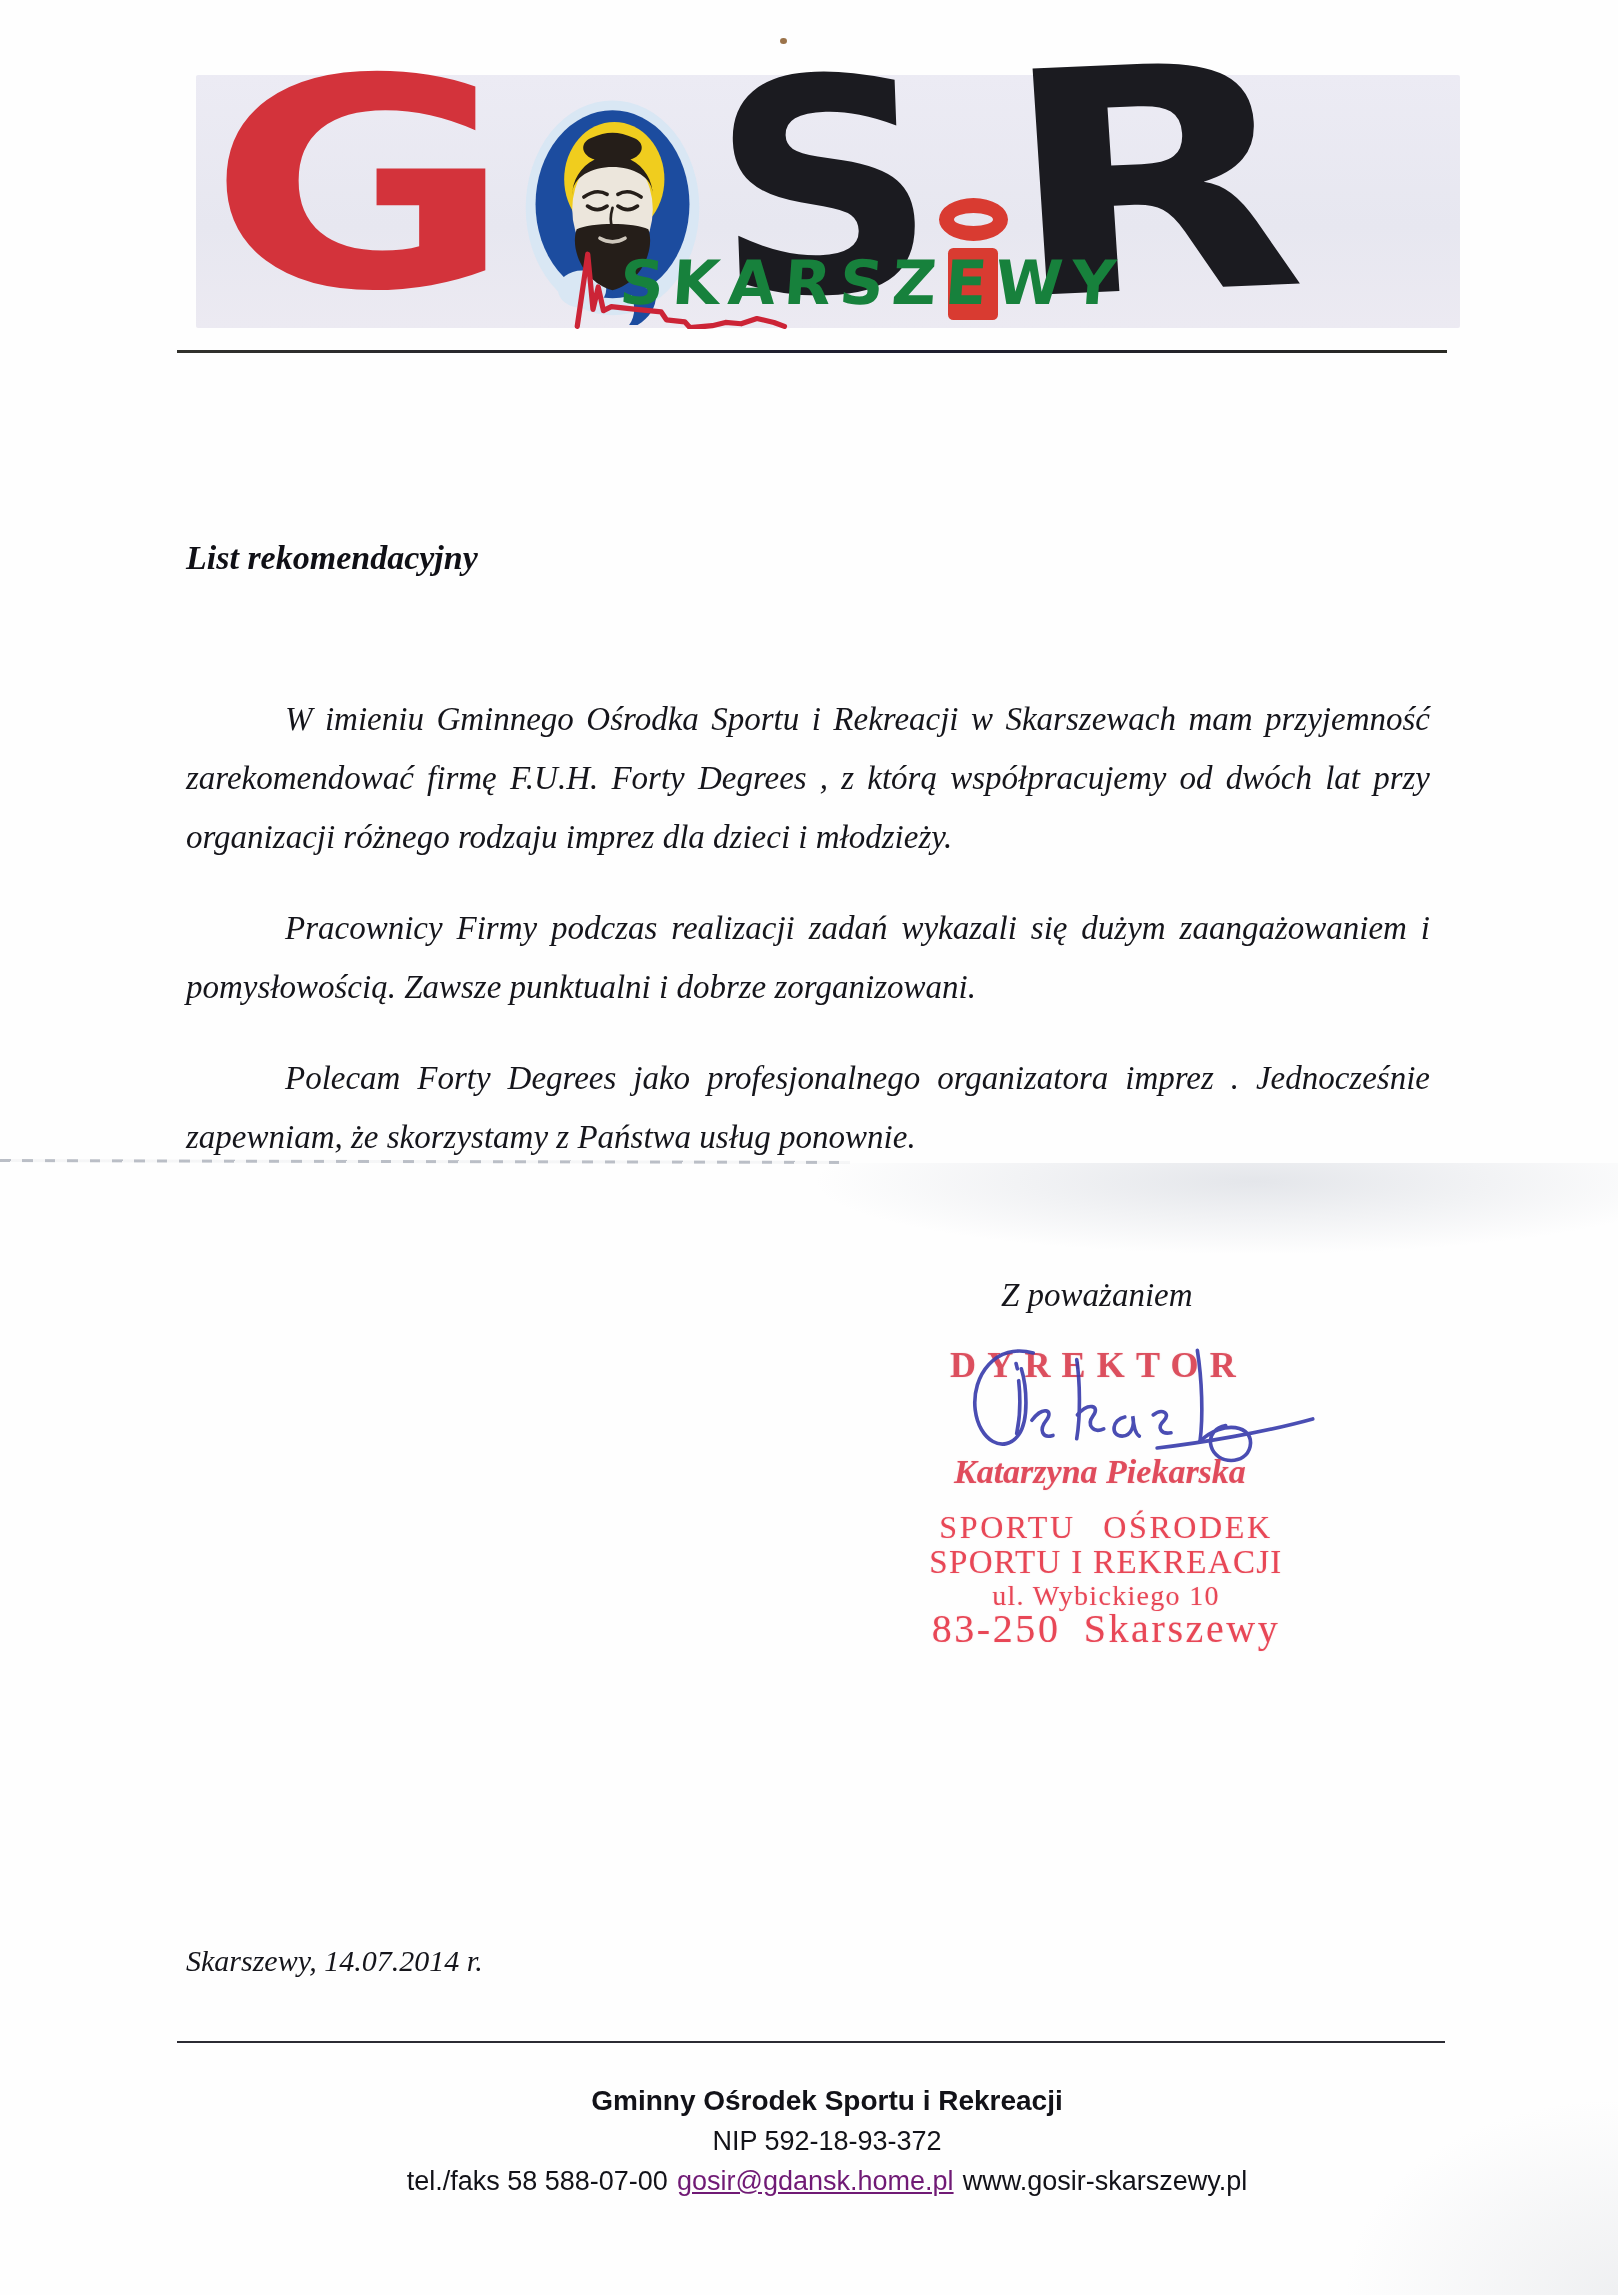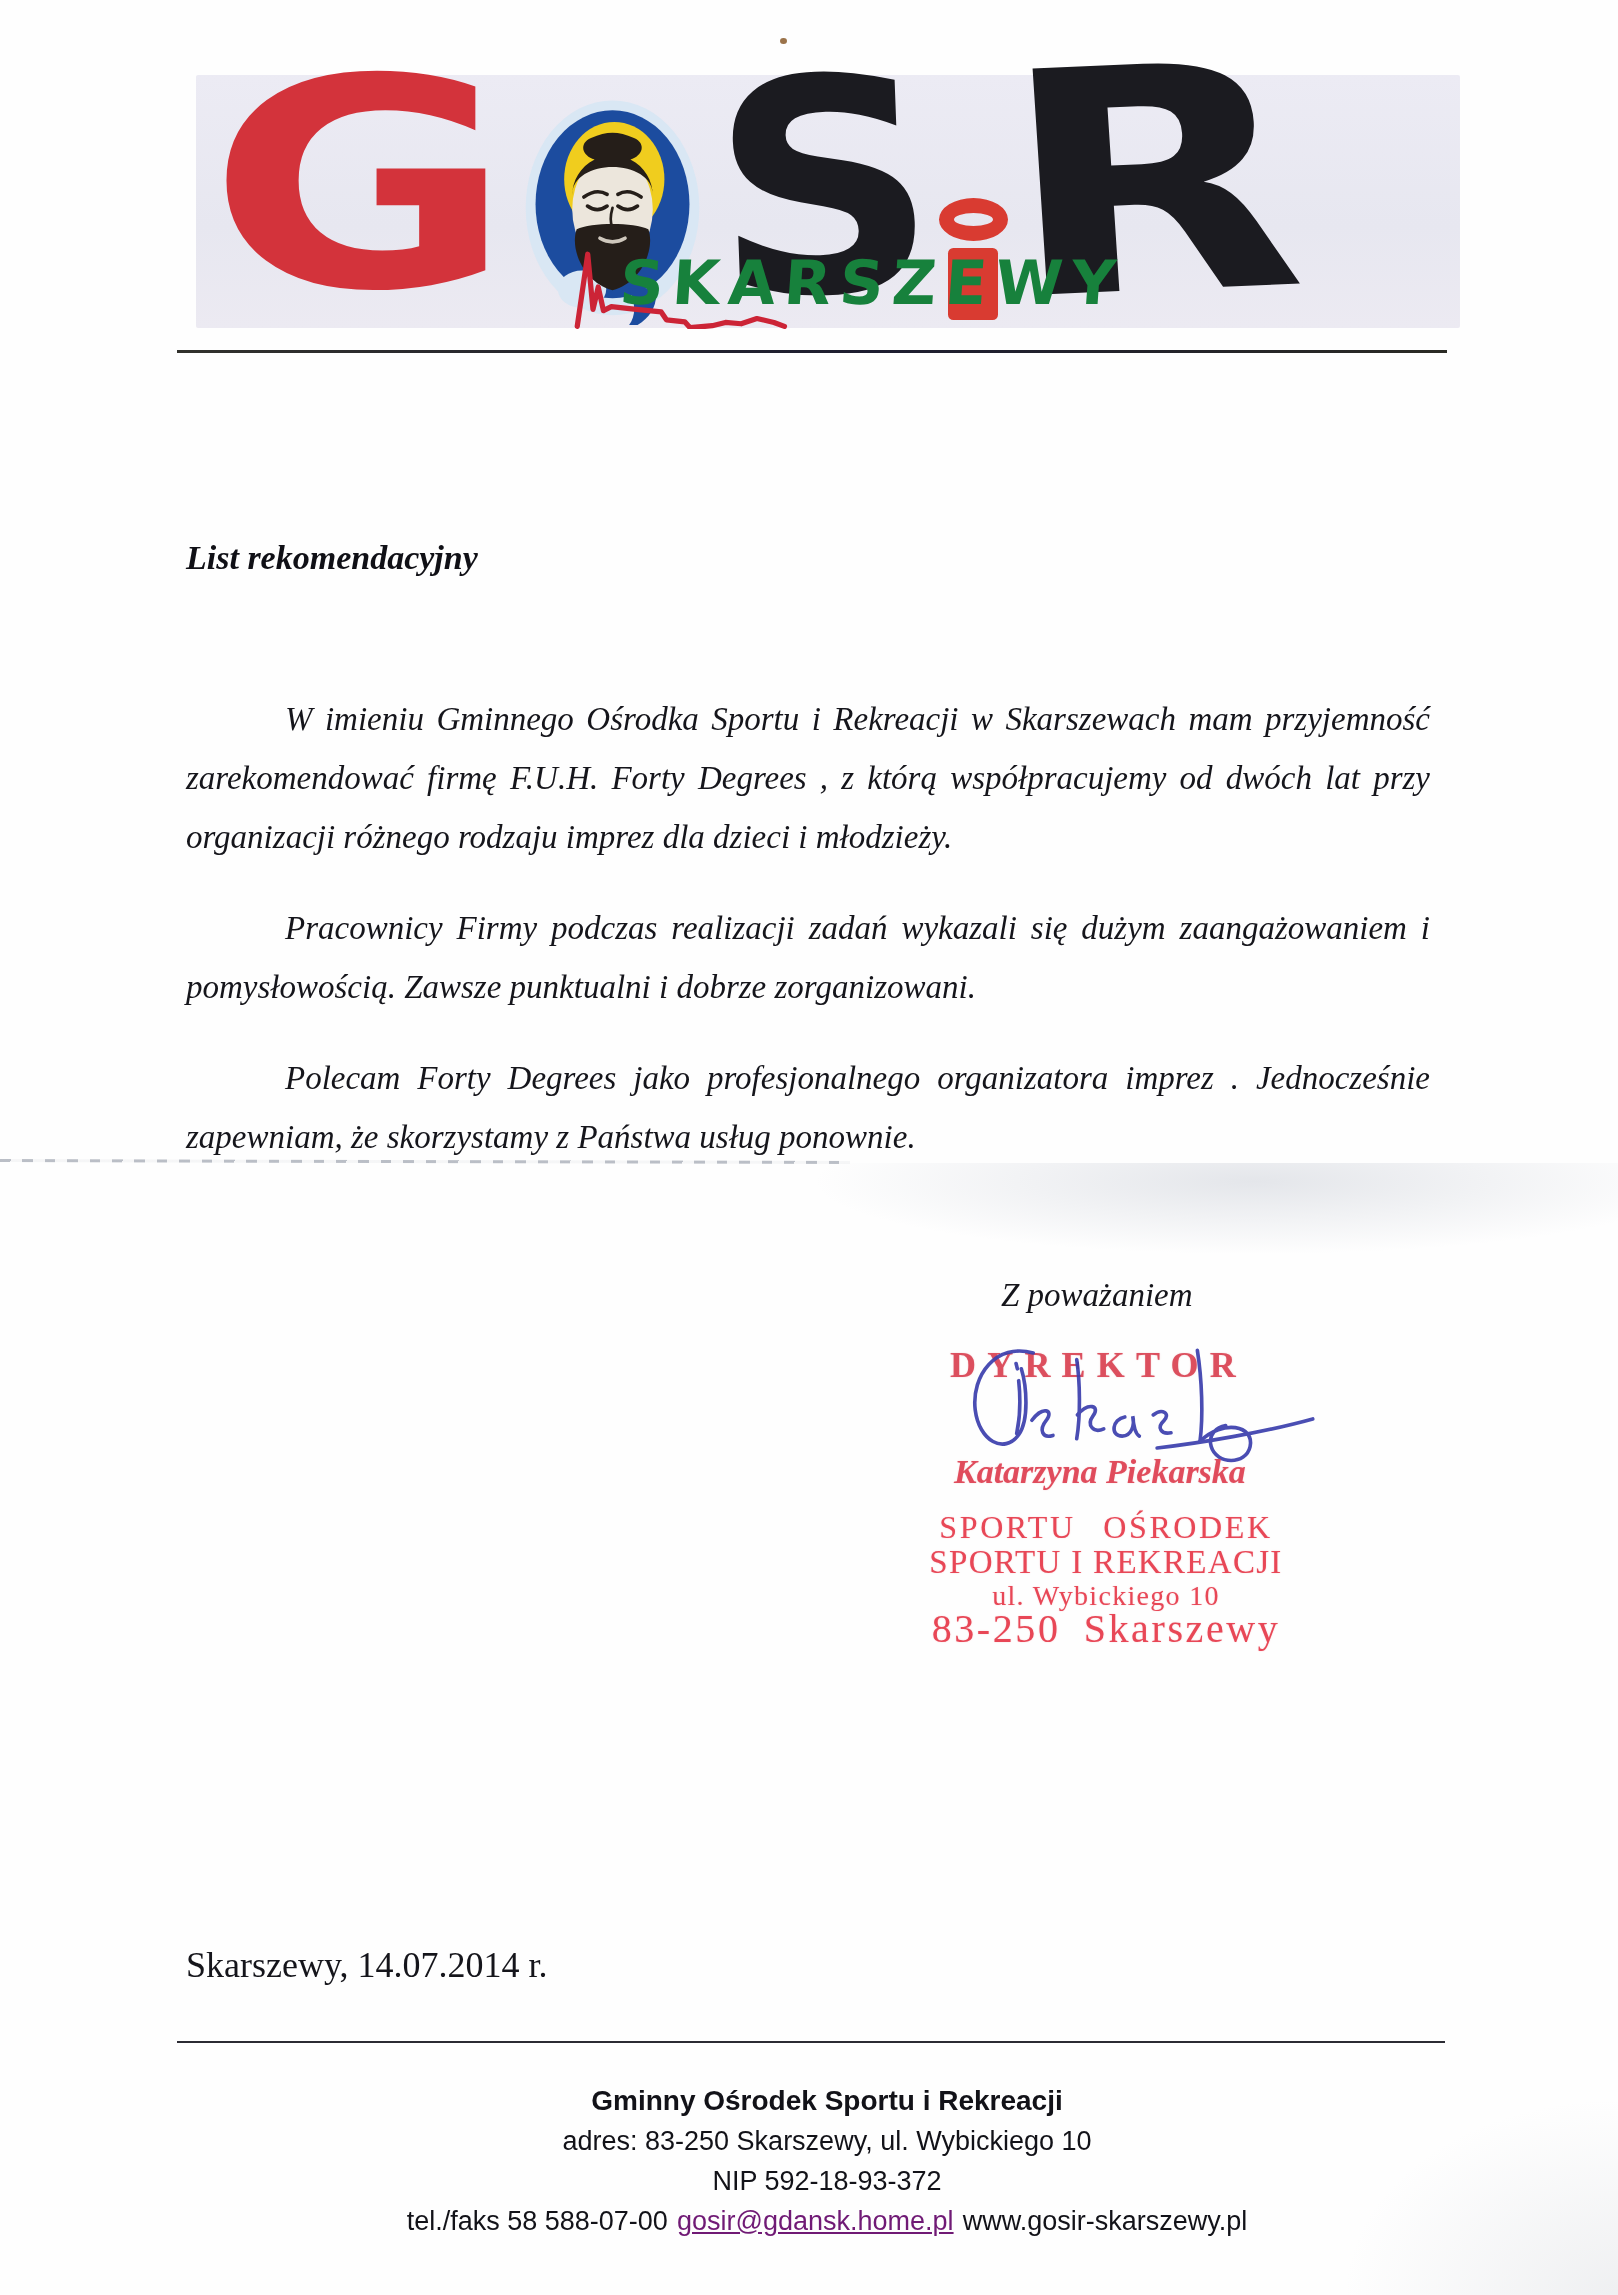--- a/index.html
+++ b/index.html
@@ -61,21 +61,21 @@
     position:absolute;left:186px;top:539px;width:1256px;
     text-align:left;font-size:34px;font-weight:bold;font-style:italic;color:#101016;
   }
   .body-text{position:absolute;left:186px;top:690px;width:1256px;}
   .body-text p{
     margin:0 12px 32px 0;
     font-style:italic;font-size:33px;line-height:59px;
     text-indent:99px;text-align:justify;color:#15151b;
   }
   .closing{position:absolute;left:1001px;top:1277px;font-style:italic;font-size:33px;color:#15151b;}
-  .date-line{position:absolute;left:186px;top:1944px;font-size:36px;color:#15151b;}
+  .date-line{position:absolute;left:186px;top:1944px;font-style:italic;font-size:30px;color:#15151b;}
   
   .stamp-role{
     position:absolute;left:950px;top:1344px;width:310px;
     font-family:"Liberation Serif",serif;font-weight:bold;
     font-size:36px;letter-spacing:11.2px;color:rgba(216,64,80,.88);
     text-shadow:0 0 1.3px rgba(216,64,80,.35);white-space:nowrap;
   }
   .stamp-name{
     position:absolute;left:954px;top:1453px;
     font-style:italic;font-weight:bold;font-size:34px;
@@ -179,21 +179,20 @@
     <div class="l3">ul. Wybickiego 10</div>
     <div class="l4">83-250 Skarszewy</div>
   </div>
 
   <div class="date-line">Skarszewy, 14.07.2014 r.</div>
 
   <div class="rule rule-footer"></div>
 
   <div class="footer">
     <div class="f-line f-org">Gminny Ośrodek Sportu i Rekreacji</div>
-    <div class="f-line">adres: 83-250 Skarszewy, ul. Wybickiego 10</div>
     <div class="f-line">NIP 592-18-93-372</div>
     <div class="f-line f-contact">
       <span>tel./faks 58 588-07-00</span><a href="#">gosir@gdansk.home.pl</a><span>www.gosir-skarszewy.pl</span>
     </div>
   </div>
 
 </div>
 
 
 </body></html>

